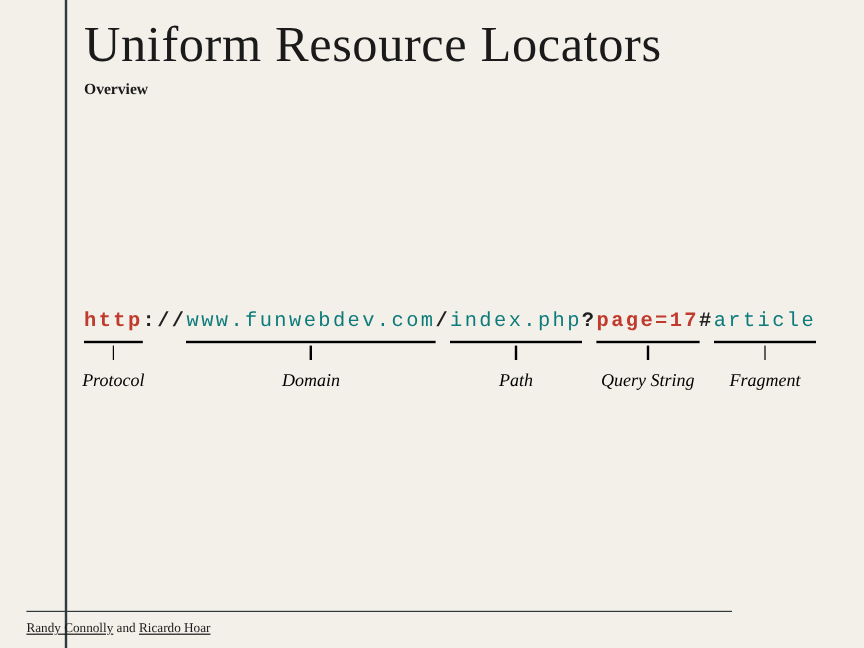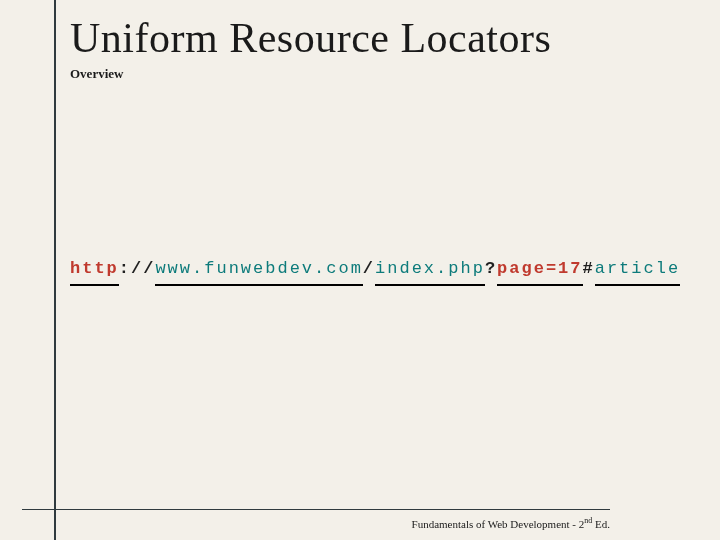--- a/index.html
+++ b/index.html
@@ -132,19 +132,32 @@
       <span class="seg blk">//</span>
       <span id="seg-dom" class="seg teal underlined">www.funwebdev.com</span>
       <span class="seg blk">/</span>
       <span id="seg-path" class="seg teal underlined">index.php</span>
       <span class="seg blk">?</span>
       <span id="seg-query" class="seg red underlined">page=17</span>
       <span class="seg blk">#</span>
       <span id="seg-frag" class="seg teal underlined">article</span>
     </div>
 
+    <div class="labels">
+      <div id="tick-proto" class="tick" style="left: 23.6062px;"></div>
+      <div id="tick-dom" class="tick" style="left: 188.341px;"></div>
+      <div id="tick-path" class="tick" style="left: 359.177px;"></div>
+      <div id="tick-query" class="tick" style="left: 469.005px;"></div>
+      <div id="tick-frag" class="tick" style="left: 566.63px;"></div>
+
+      <div id="lab-proto" class="label" style="left: -1.5625px;">Protocol</div>
+      <div id="lab-dom" class="label" style="left: 164.969px;">Domain</div>
+      <div id="lab-path" class="label" style="left: 345.805px;">Path</div>
+      <div id="lab-query" class="label" style="left: 430.844px;">Query String</div>
+      <div id="lab-frag" class="label" style="left: 537.844px;">Fragment</div>
+    </div>
   </div>
 
   <div class="footer-rule"></div>
-  <div class="footer-right">
-    <span>Fundamentals of Web Development - 2</span><sup>nd</sup><span> Ed.</span>
+  <div class="footer-left">
+    <span style="text-decoration:underline">Randy Connolly</span><span> and </span><span style="text-decoration:underline">Ricardo Hoar</span>
   </div>
 </div>
 
 </body></html>

